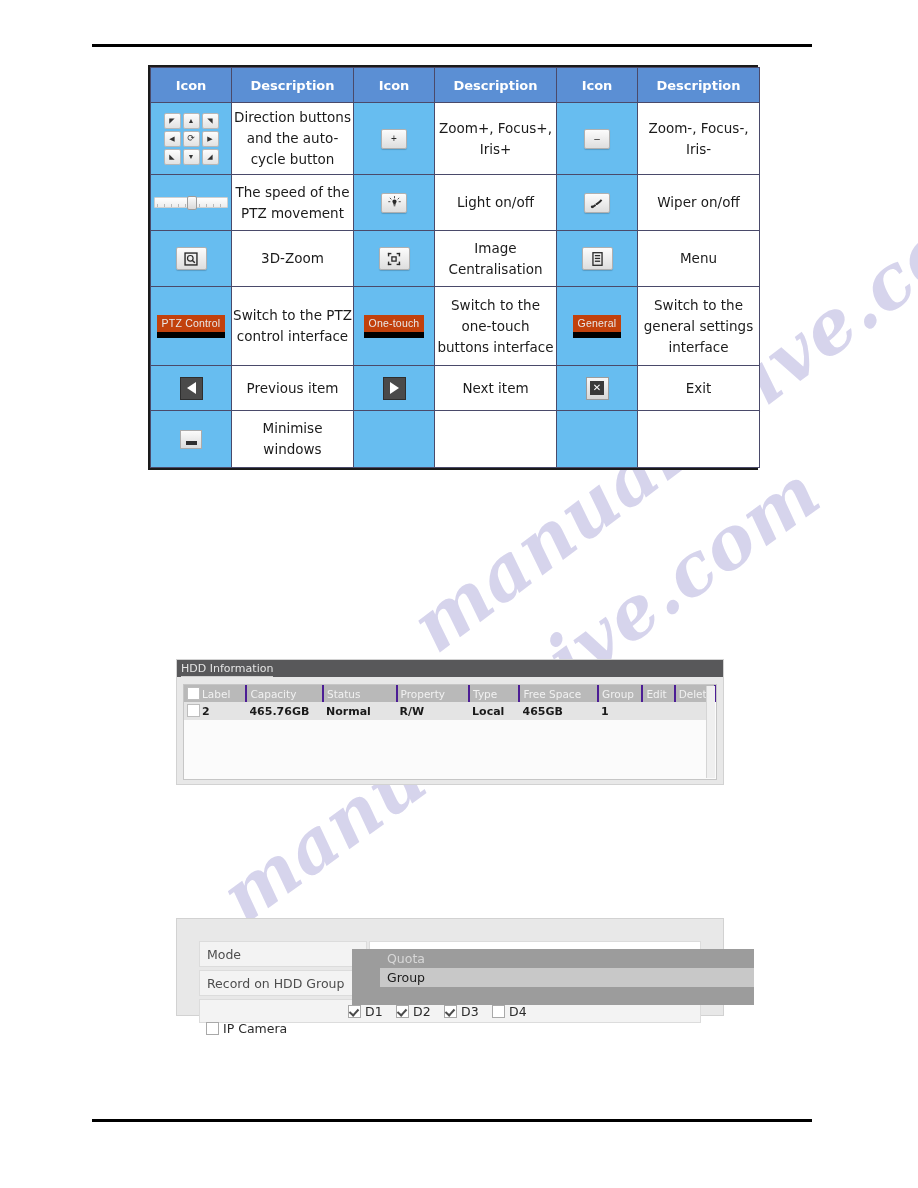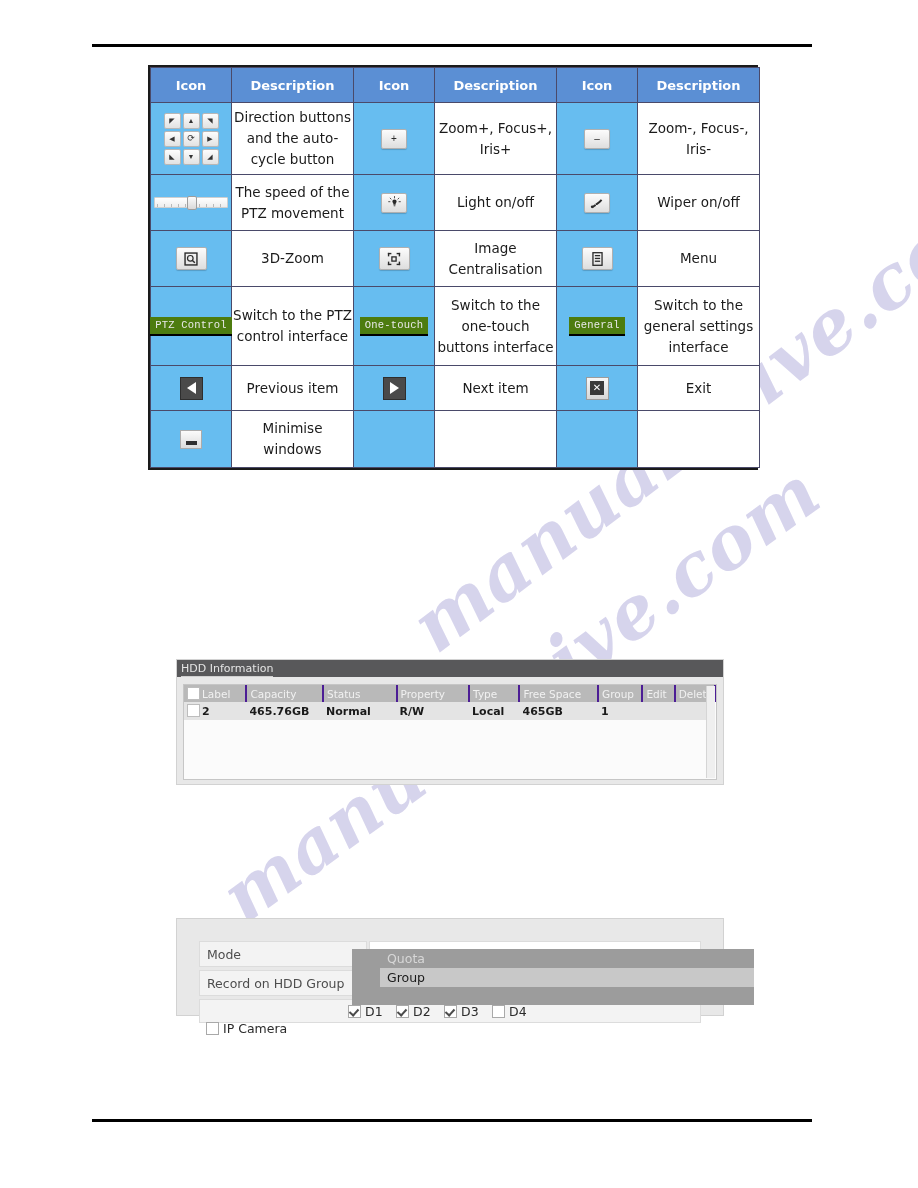--- a/index.html
+++ b/index.html
@@ -168,26 +168,26 @@
     color: #2a2a2a;
     font-size: 10px;
     line-height: 1;
     box-shadow: 0 1px 1px rgba(0,0,0,.18);
   }
   .btn-sq.wide { width: 29px; height: 21px; }
 
   
   .darklabel {
     display: inline-block;
-    background: #4d7c0f;
+    background: #c2410c;
     color: #e9e9e9;
     font-size: 10.5px;
-    font-family: Liberation Mono, monospace;
+    font-family: Liberation Sans, sans-serif;
     padding: 2px 5px 3px 5px;
-    border-bottom: 2px solid #000000;
+    border-bottom: 6px solid #000000;
     letter-spacing: .2px;
     white-space: nowrap;
   }
 
   
   .arrow-btn {
     width: 21px;
     height: 21px;
     background: #4a4a4a;
     border: 1px solid #2e2e2e;

